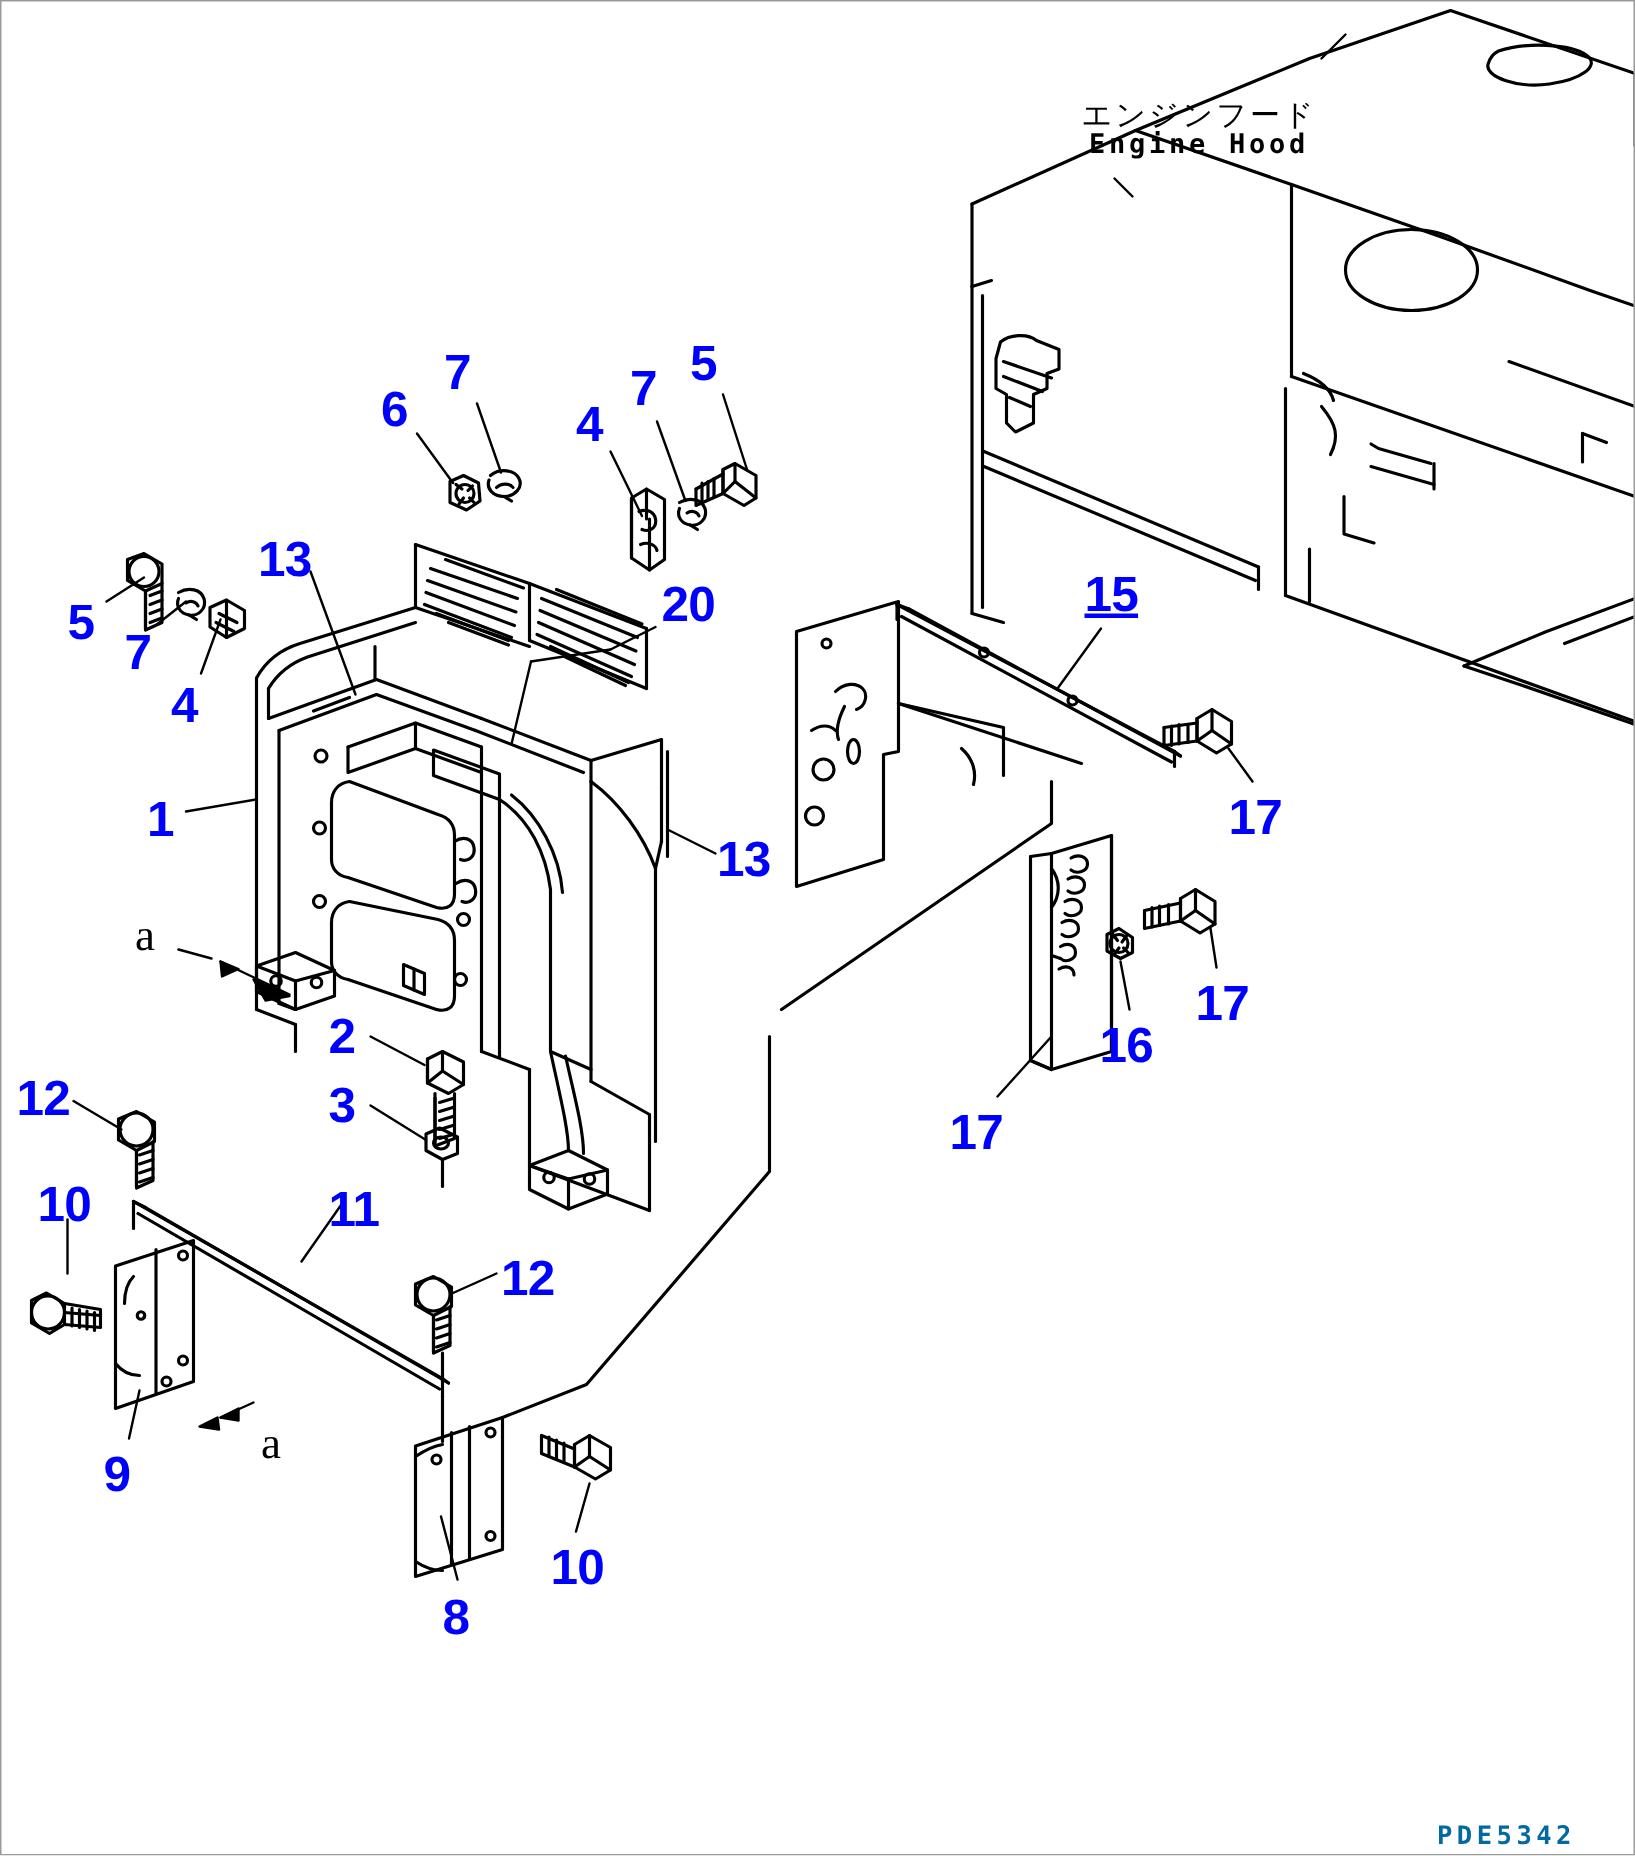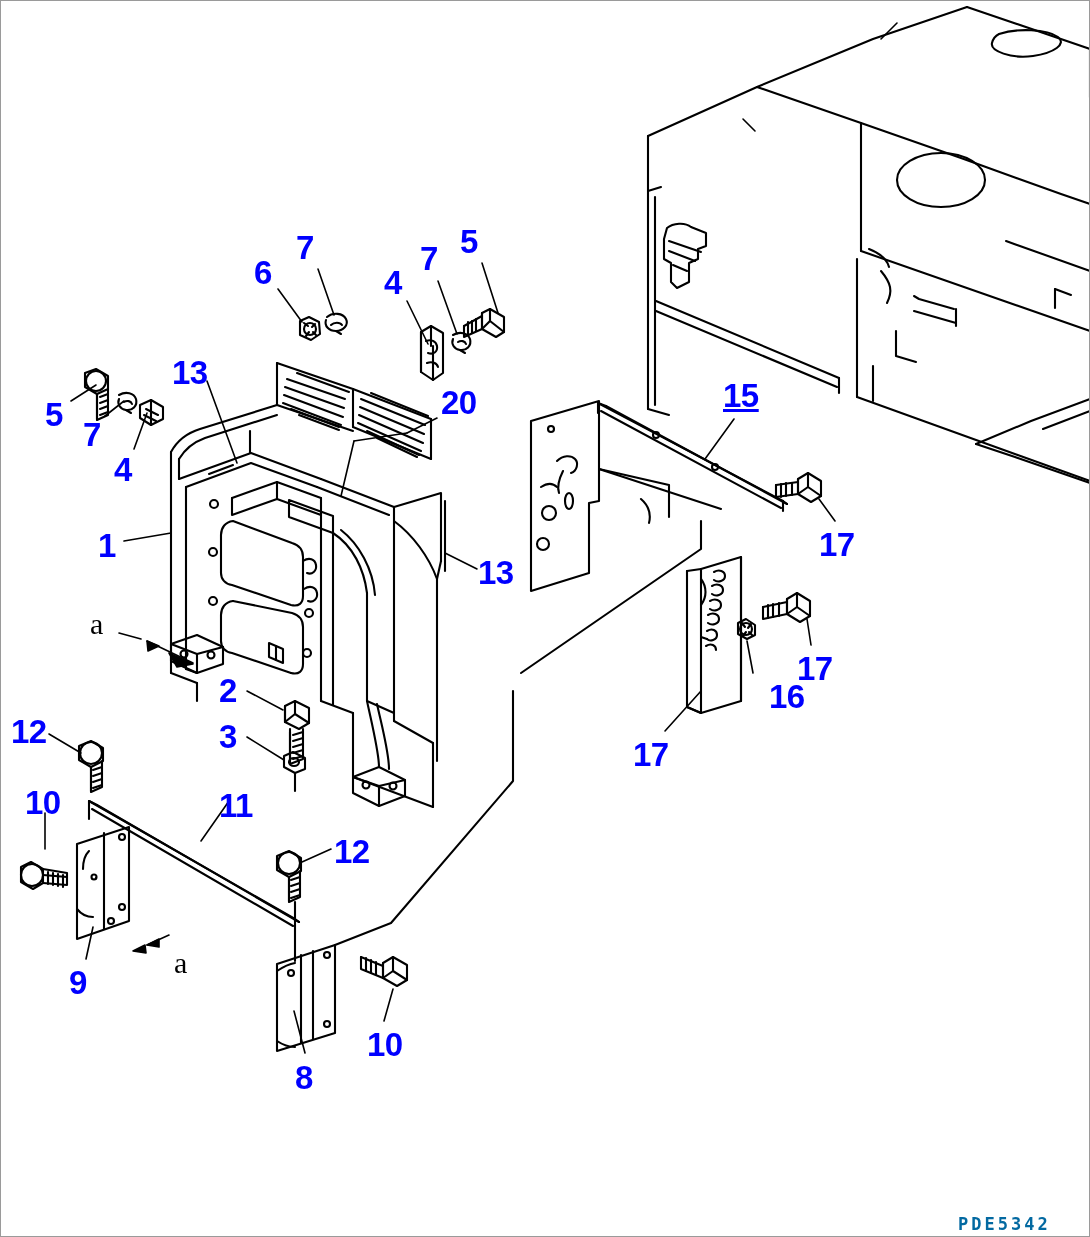--- a/index.html
+++ b/index.html
@@ -573,22 +573,26 @@
   <div class="callout" style="left:10px;  top:714px;">12</div>
   <div class="callout" style="left:24px;  top:785px;">10</div>
   <div class="callout" style="left:218px; top:772px;margin-top:16px;">11</div>
   <div class="callout" style="left:333px; top:834px;">12</div>
   <div class="callout" style="left:68px;  top:965px;">9</div>
   <div class="callout" style="left:294px; top:1060px;">8</div>
   <div class="callout" style="left:366px; top:1027px;">10</div>
   <div class="callout" style="left:722px; top:378px;text-decoration:underline;">15</div>
   <div class="callout" style="left:818px; top:527px;">17</div>
   <div class="callout" style="left:796px; top:651px;">17</div>
-  <div class="callout" style="left:768px; top:679px;">16</div>
+  <div class="callout" style="left:732px; top:679px;">16</div>
   <div class="callout" style="left:632px; top:737px;">17</div>
 
   <div class="section-mark" style="left:89px;  top:608px;">a</div>
   <div class="section-mark" style="left:173px; top:947px;">a</div>
 
+  <div class="hood-label" style="left:720px; top:64px;">
+    <span class="jp">エンジンフード</span>
+    <span class="en">Engine Hood</span>
+  </div>
 
   <div class="sheet-code" style="left:957px; top:1213px;">PDE5342</div>
 
 </div>
 
 </body></html>

